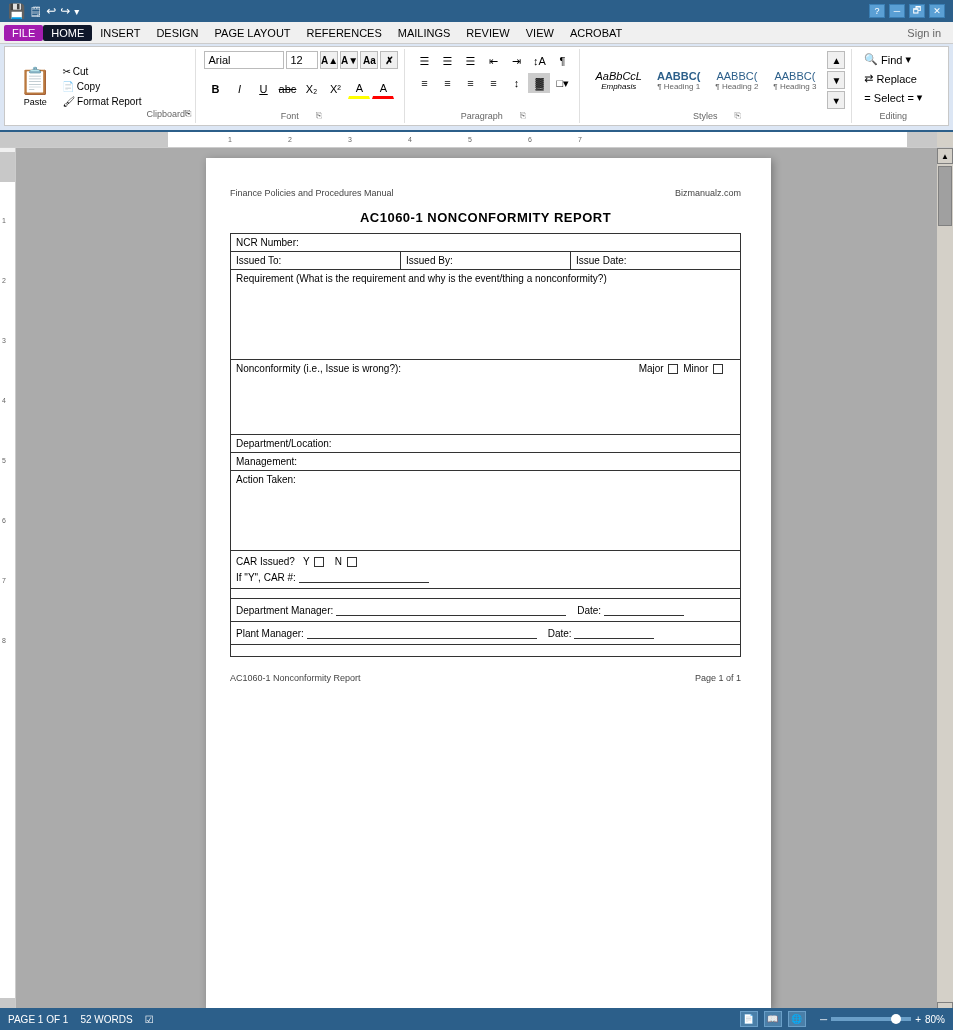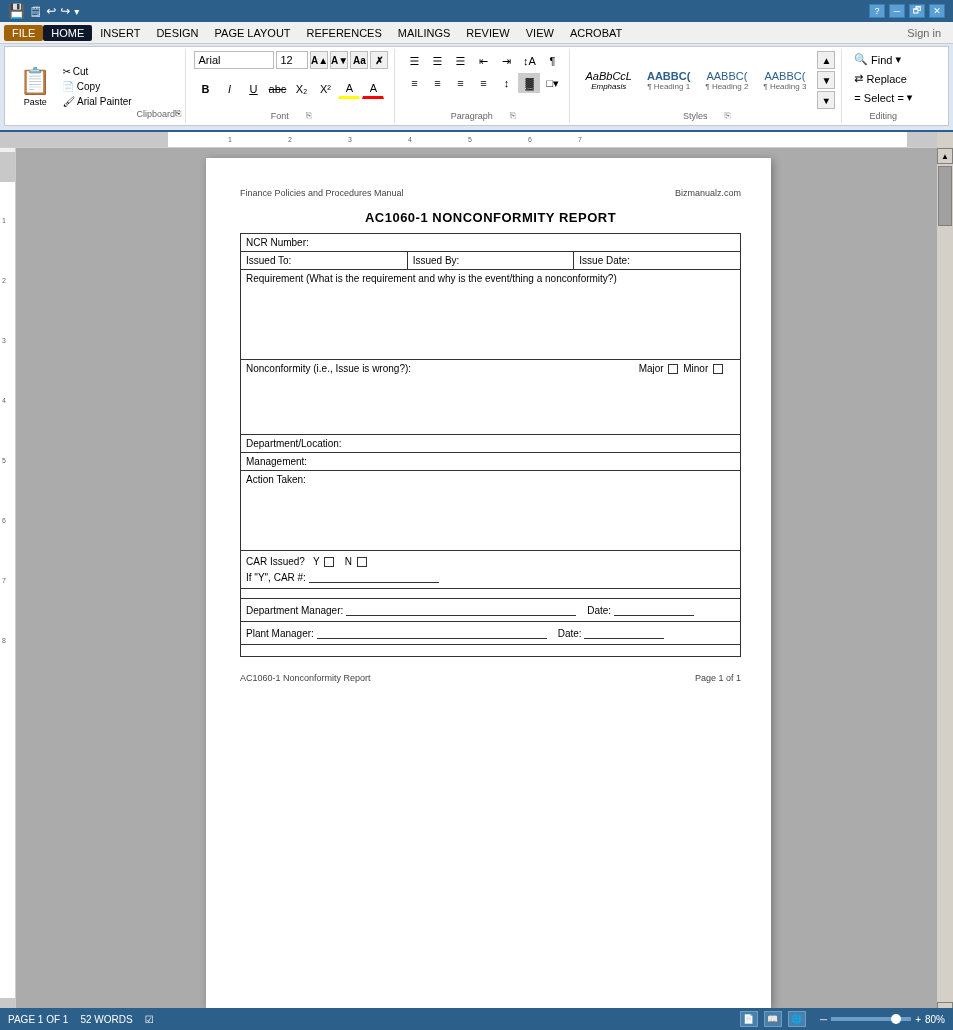--- a/index.html
+++ b/index.html
@@ -28,21 +28,21 @@
       align-items: center;
       border-bottom: 1px solid #ccc;
       padding: 0 4px;
     }
     .menu-item {
       padding: 2px 8px;
       font-size: 11px;
       cursor: pointer;
       border-radius: 2px;
     }
-    .menu-item.active { background: #a16207; color: white; }
+    .menu-item.active { background: #a21caf; color: white; }
 
     
     .ribbon {
       background: #dce6f4;
       border-bottom: 2px solid #2c5f8a;
       padding: 2px 4px 4px 4px;
     }
     .ribbon-content {
       background: white;
       border: 1px solid #c8c8c8;
@@ -195,21 +195,21 @@
     }
     .scroll-thumb {
       width: 14px; height: 60px; background: #a0a0a0; border: 1px solid #808080;
       margin: 2px auto;
     }
     .page {
       background: white;
       width: 565px;
       min-height: 800px;
       box-shadow: 2px 2px 8px rgba(0,0,0,0.3);
-      padding: 30px 30px 40px 34px;
+      padding: 30px 30px 40px 24px;
       font-family: Arial, sans-serif;
       font-size: 10px;
       position: relative;
       margin-left: 24px;
     }
     .page-header {
       display: flex;
       justify-content: space-between;
       margin-bottom: 12px;
       font-size: 9px;
@@ -330,21 +330,21 @@
         <div class="clipboard-sub-btn">
           <span>✂</span>
           <span>Cut</span>
         </div>
         <div class="clipboard-sub-btn">
           <span>📄</span>
           <span>Copy</span>
         </div>
         <div class="clipboard-sub-btn">
           <span>🖌</span>
-          <span>Arial Painter</span>
+          <span>Format Report</span>
         </div>
       </div>
       <div style="display:flex;align-items:flex-end;padding-bottom:2px;">
         <span style="font-size:9px;color:#666;">Clipboard</span>
         <span style="font-size:8px;cursor:pointer;">⎘</span>
       </div>
     </div>
 
     <div class="ribbon-group">
       <div class="font-controls">

